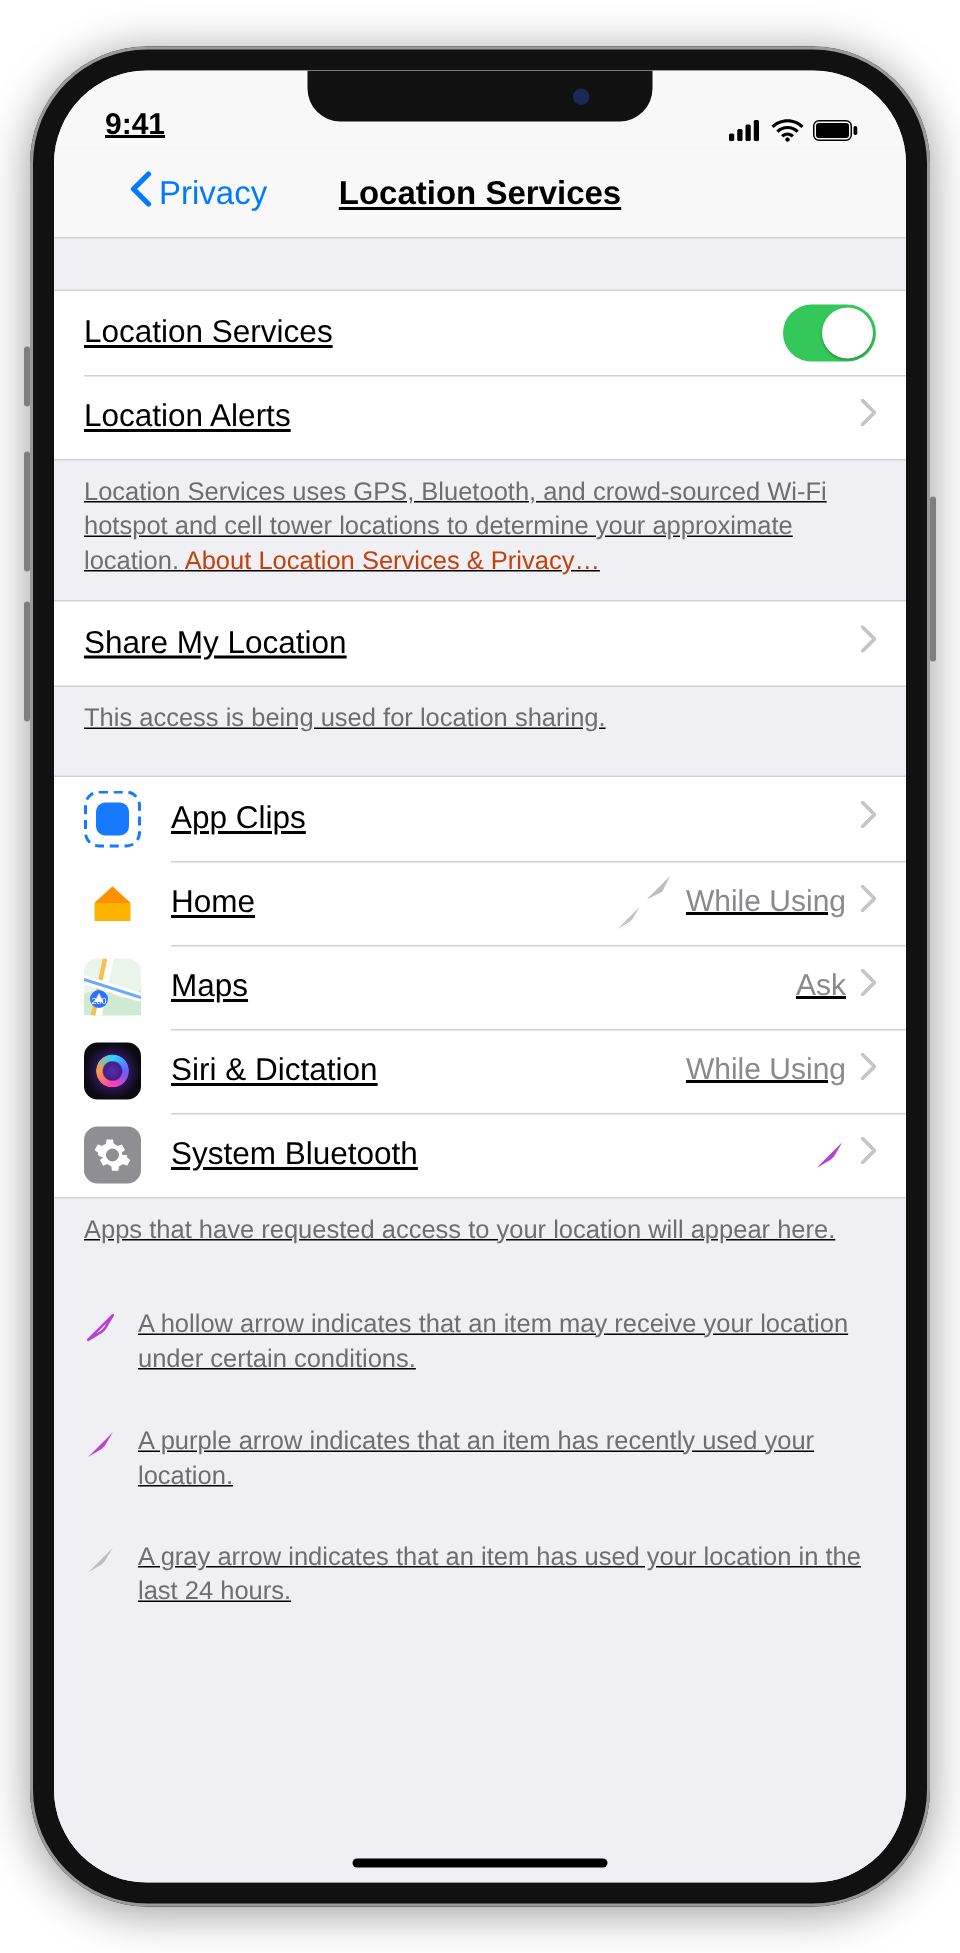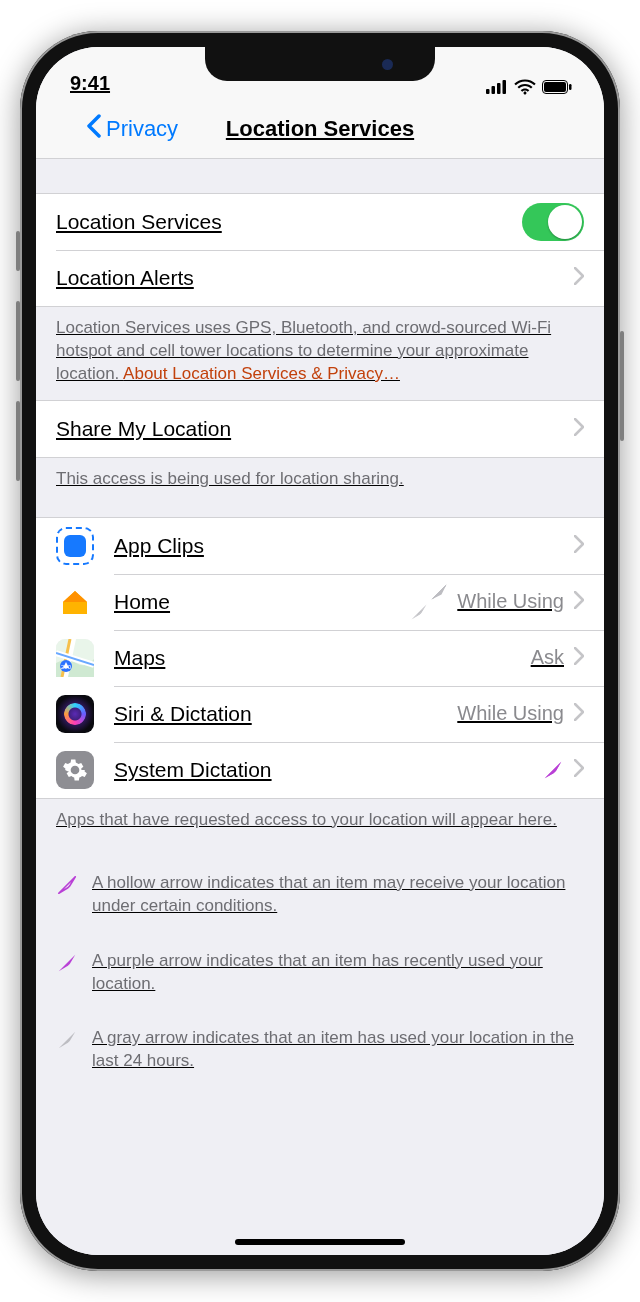--- a/index.html
+++ b/index.html
@@ -345,21 +345,21 @@
           <span class="chevron"><svg width="10" height="18" viewBox="0 0 10 18">
                 <path d="M1 1 L9 9 L1 17" fill="none" stroke="#c5c5c8" stroke-width="2.5" stroke-linecap="round" stroke-linejoin="round"></path>
               </svg></span>
         </div>
         <div class="row app">
           <span class="app-icon icon-system">
             <svg width="26" height="26" viewBox="0 0 24 24">
                 <path fill="#fff" d="M12 8a4 4 0 100 8 4 4 0 000-8zm9 4a9 9 0 01-.12 1.44l2.1 1.64-2 3.46-2.48-1a8.9 8.9 0 01-2.5 1.44l-.38 2.64h-4l-.38-2.64a8.9 8.9 0 01-2.5-1.44l-2.48 1-2-3.46 2.1-1.64A9 9 0 013 12a9 9 0 01.12-1.44L1 8.92l2-3.46 2.48 1a8.9 8.9 0 012.5-1.44L8.38 2.4h4l.38 2.64a8.9 8.9 0 012.5 1.44l2.48-1 2 3.46-2.1 1.64c.8.47.12.95.12 1.44z"></path>
               </svg>
           </span>
-          <span>System Dictation</span>
+          <span>System Bluetooth</span>
           <span class="spacer"></span>
           <span class="loc-arrow" style="margin-right:10px;">
             <svg width="22" height="22" viewBox="0 0 24 24">
                 <polygon points="21,3 3,21 12.2,14.2 14.2,12.2" fill="#b940d6"></polygon>
                 <polygon points="21,3 14.2,12.2 12.2,14.2 3,21 12.8,15.5 15.5,12.8" fill="#b940d6"></polygon>
                 <polygon points="21,3 3,21 13,15 15,13" fill="#b940d6"></polygon>
               </svg>
           </span>
           <span class="chevron"><svg width="10" height="18" viewBox="0 0 10 18">
                 <path d="M1 1 L9 9 L1 17" fill="none" stroke="#c5c5c8" stroke-width="2.5" stroke-linecap="round" stroke-linejoin="round"></path>

